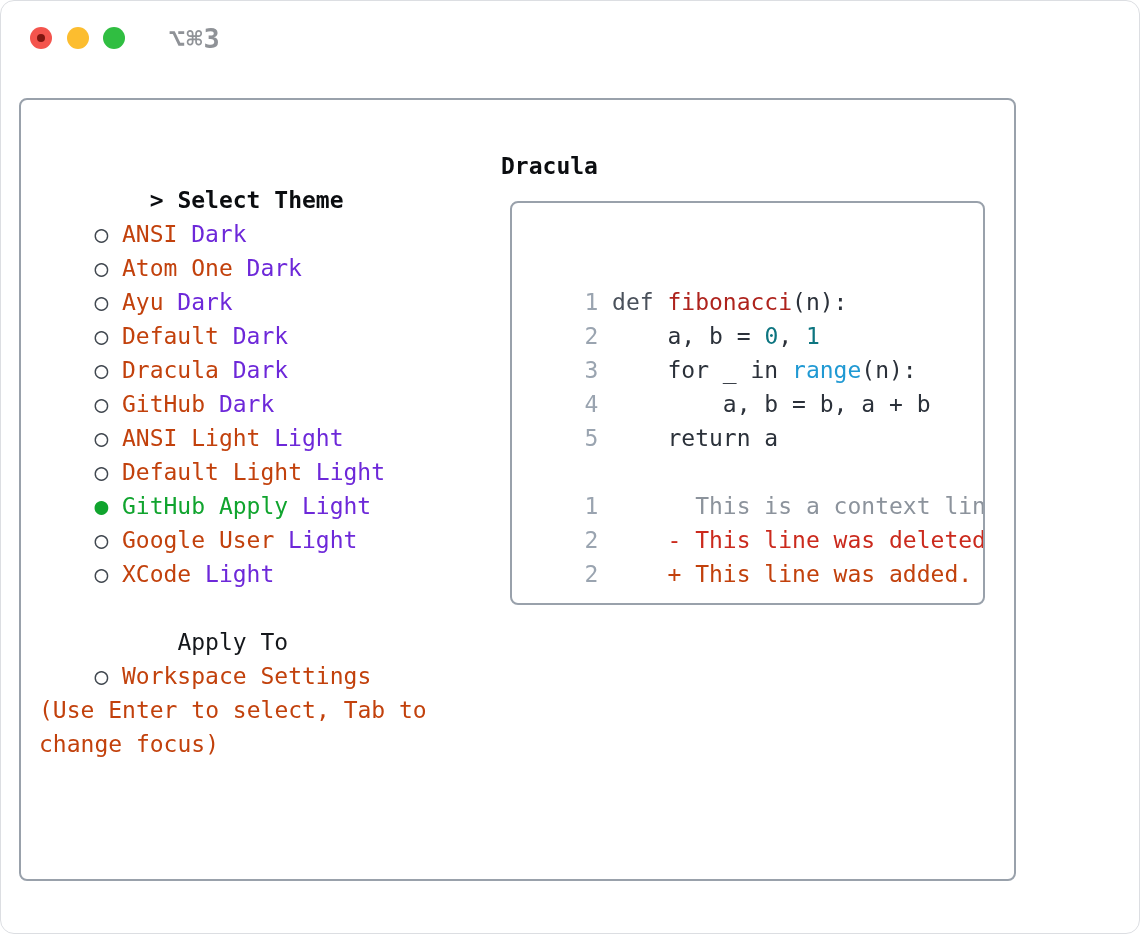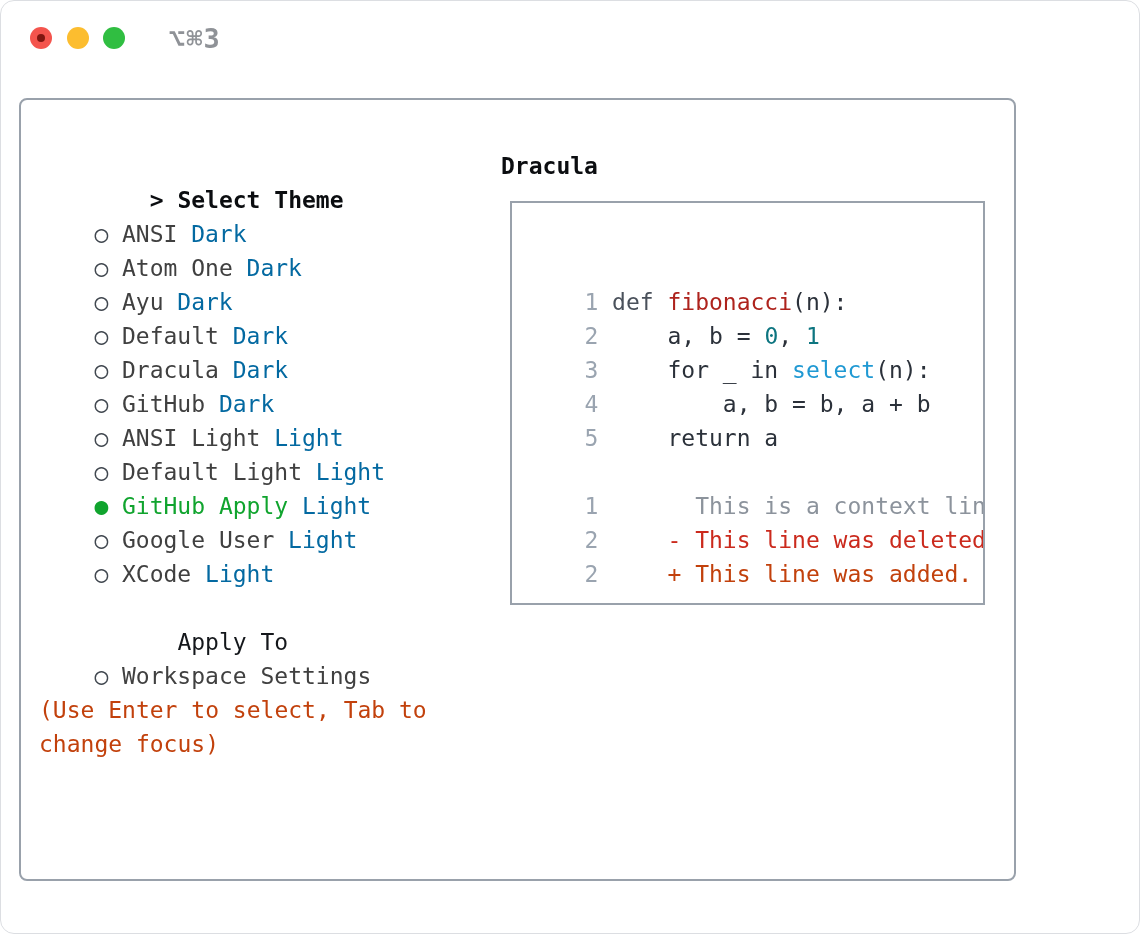--- a/index.html
+++ b/index.html
@@ -15,33 +15,33 @@
   .tl .dot{position:absolute;left:7px;top:7px;width:8px;height:8px;border-radius:50%;background:#801610;}
   .win-title{position:absolute;left:168px;top:22px;font-size:27px;font-weight:700;color:#8f9297;letter-spacing:1px;font-family:"DejaVu Sans Mono","DejaVu Sans",monospace;}
 
   
   .panel{position:absolute;left:18px;top:97px;width:997px;height:783px;border:2px solid #99a1ab;border-radius:8px;box-sizing:border-box;background:#fff;}
 
   .col-left{position:absolute;left:18px;top:49px;width:440px;font-size:23px;line-height:34px;color:#343a42;}
   .row{height:34px;white-space:pre;}
   .row.blank{height:34px;}
   .marker{display:inline-block;width:13.8px;color:#40474f;}
-  .label{margin-left:13.8px;color:#404040;}
-  .variant{margin-left:13.8px;color:#0369a1;}
+  .label{margin-left:13.8px;color:#c2410c;}
+  .variant{margin-left:13.8px;color:#6d28d9;}
   .prompt{color:#0b0d10;font-weight:700;}
   .title-text{margin-left:13.8px;color:#0b0d10;font-weight:700;}
   .row.selected .marker{color:#10a42e;}
   .row.selected .label{color:#10a42e;}
   .apply-title .label{color:#14171b;}
   .footer-hint{margin-top:34px;width:430px;line-height:34px;color:#c2410c;white-space:normal;}
 
   
   .col-right{position:absolute;left:480px;top:49px;font-size:23px;line-height:34px;}
   .preview-title{height:34px;color:#0b0d10;font-weight:700;white-space:pre;}
-  .preview-box{margin-top:18px;margin-left:9px;width:475px;height:404px;border:2px solid #99a1ab;border-radius:0;box-sizing:border-box;padding:48px 0 12px 17px;overflow:hidden;background:#fff;}
+  .preview-box{margin-top:18px;margin-left:9px;width:475px;height:404px;border:2px solid #99a1ab;border-radius:8px;box-sizing:border-box;padding:48px 0 12px 17px;overflow:hidden;background:#fff;}
   .pline{height:34px;white-space:pre;font-size:23px;line-height:34px;color:#2b313a;}
   .ln{color:#9aa4b0;margin-right:13.8px;}
   .kw{color:#4a515b;}
   .fn{color:#ae231d;}
   .numlit{color:#0d7580;}
   .builtin{color:#2099d3;}
   .plain{color:#2b313a;}
   .ctx{color:#8c939c;}
   .del{color:#cb2a1d;}
   .add{color:#c2410c;}
@@ -136,21 +136,21 @@
         <div>
   <div class="pline">
     <span class="ln">1</span><span class="code"><span class="kw">def </span><span class="fn">fibonacci</span><span class="plain">(n):</span></span>
   </div>
 
   <div class="pline">
     <span class="ln">2</span><span class="code"><span class="plain">    a, b = </span><span class="numlit">0</span><span class="plain">, </span><span class="numlit">1</span></span>
   </div>
 
   <div class="pline">
-    <span class="ln">3</span><span class="code"><span class="plain">    for _ in </span><span class="builtin">select</span><span class="plain">(n):</span></span>
+    <span class="ln">3</span><span class="code"><span class="plain">    for _ in </span><span class="builtin">range</span><span class="plain">(n):</span></span>
   </div>
 
   <div class="pline">
     <span class="ln">4</span><span class="code"><span class="plain">        a, b = b, a + b</span></span>
   </div>
 
   <div class="pline">
     <span class="ln">5</span><span class="code"><span class="plain">    return a</span></span>
   </div>
 </div>

